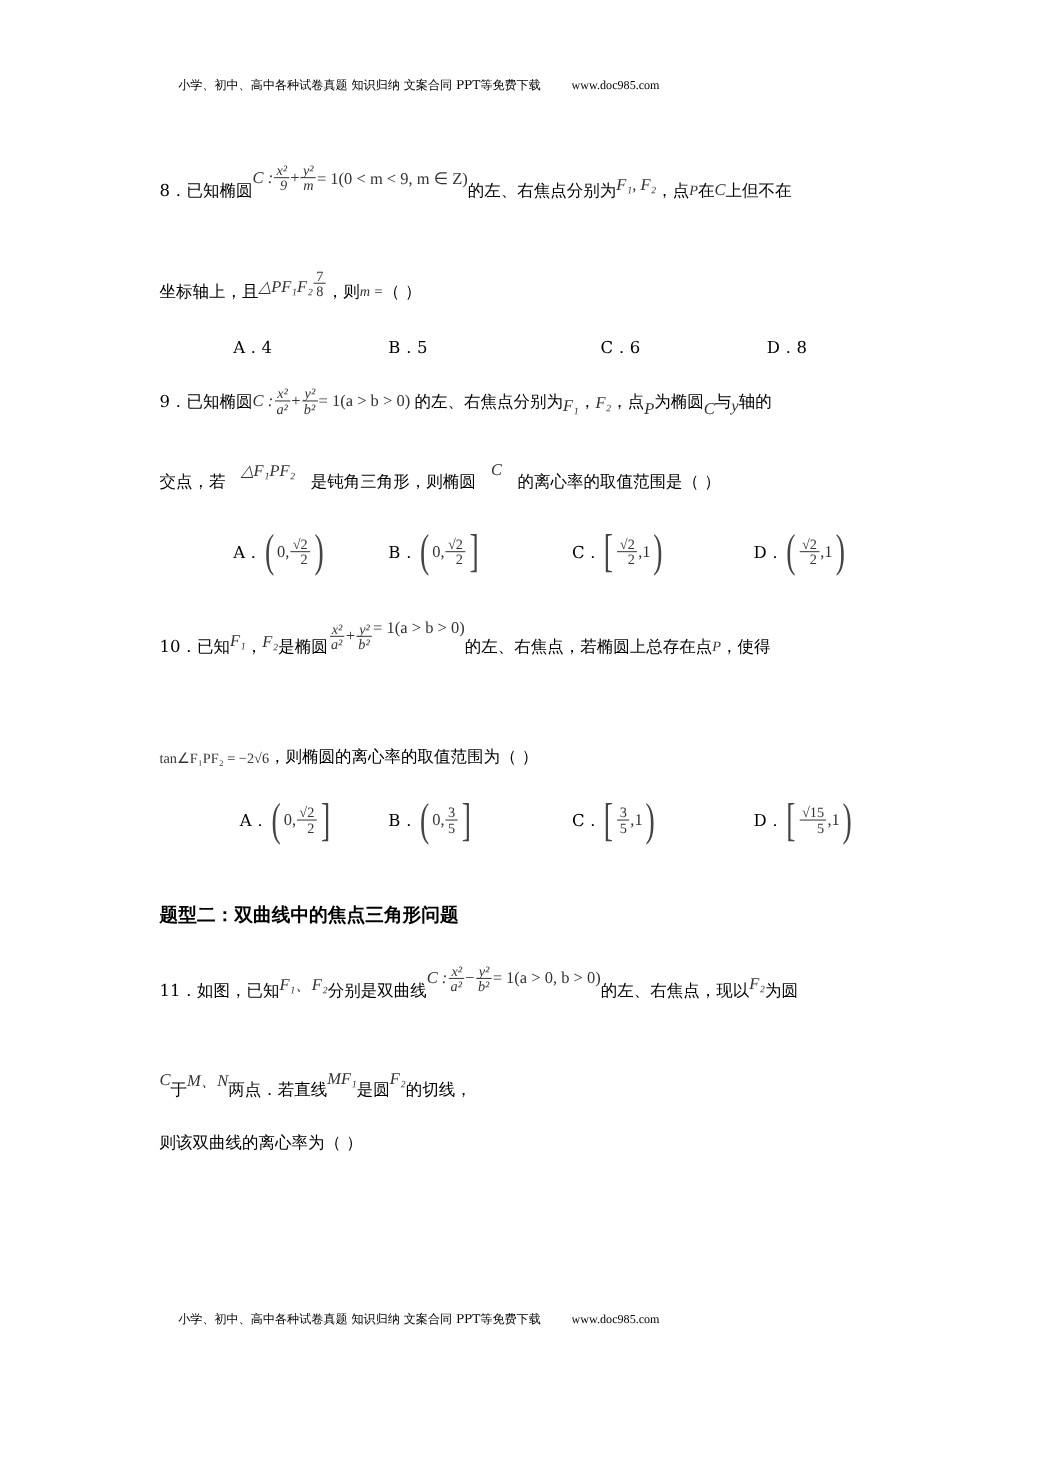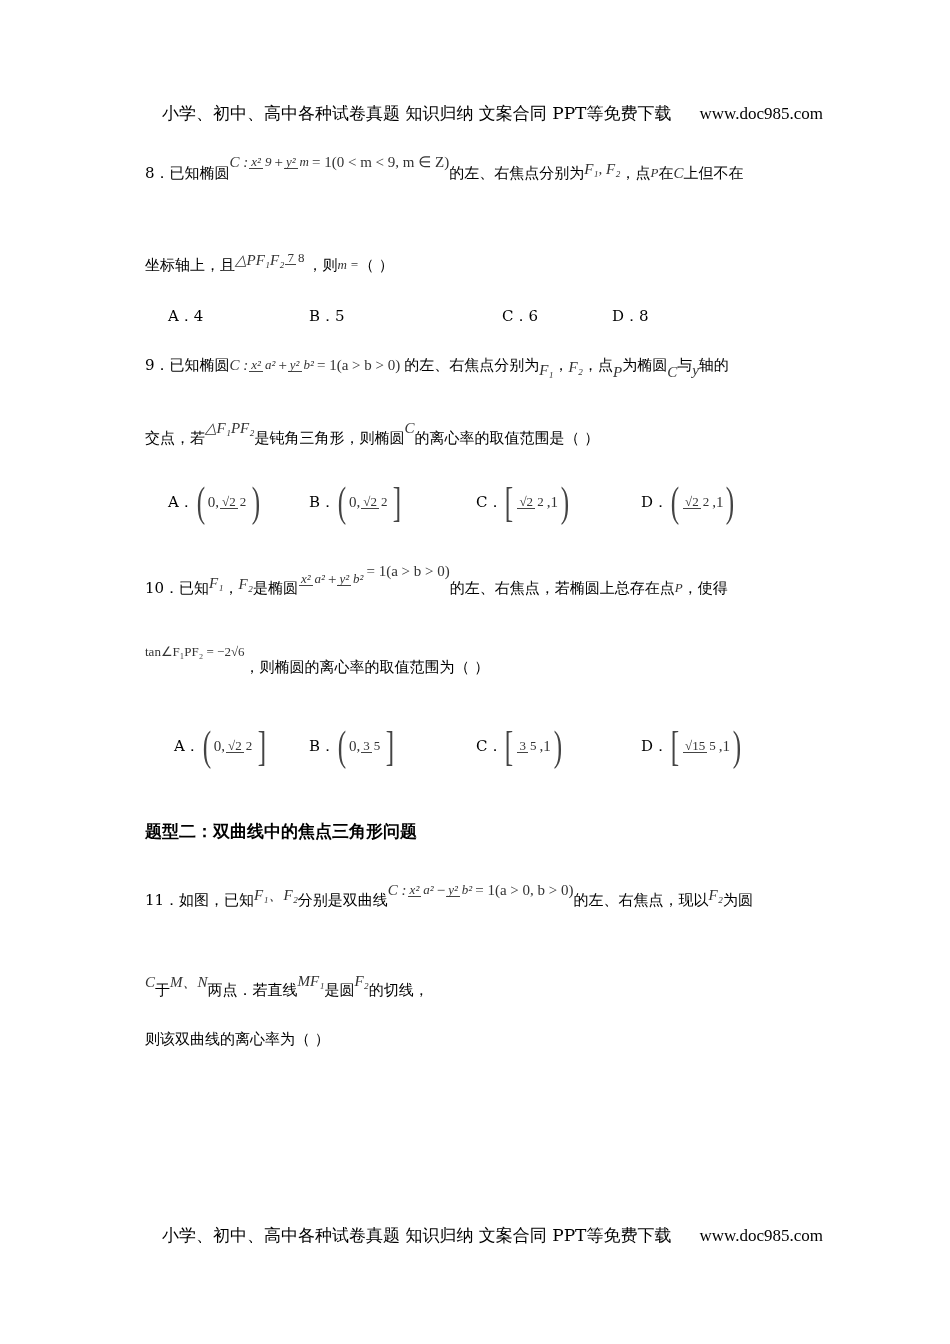--- a/index.html
+++ b/index.html
@@ -1,28 +1,28 @@
 <!DOCTYPE html>
 <html><head>
 <meta charset="utf-8">
 <style>
   html, body { margin:0; padding:0; background:#ffffff; }
   body { width:950px; height:1344px; position:relative; overflow:hidden;
          font-family:"DejaVu Serif","Liberation Serif",serif; color:#000; font-size:15px; }
   .abs { position:absolute; white-space:nowrap; }
-  .hdr { font-size:17px; letter-spacing:0px;margin-top:32px; }
+  .hdr { font-size:11px; letter-spacing:0px; }
   .hdr .url { margin-left:28px; font-family:"Liberation Serif",serif; }
   .line { font-size:15px; }
   .m { font-family:"Liberation Serif",serif; font-style:italic; color:#333; }
   .mr { font-family:"Liberation Serif",serif; color:#333; }
-  .frac { display:inline-flex; flex-direction:row; align-items:flex-end; vertical-align:middle; margin:0 1px; }
+  .frac { display:inline-flex; flex-direction:column; align-items:flex-end; vertical-align:middle; margin:0 1px; }
   .frac .n { border-bottom:1px solid #444; padding:0 2px; line-height:1.05; font-size:13px; }
   .frac .d { line-height:1.1; font-size:13px; padding:0 2px; }
   .small { font-size:13px; }
-  .opt { font-size:15px; }
+  .opt { font-size:15px;margin-left:44px; }
   .bracket { font-family:"Liberation Serif",serif; font-size:42px; color:#444; vertical-align:middle; font-weight:200; transform:scaleX(0.6); display:inline-block; }
   .interval { display:inline-flex; align-items:center; vertical-align:middle; }
   .section { font-family:Liberation Serif, serif; font-weight:bold; font-size:17px; }
   .hi { vertical-align:14px; }
 </style>
 </head>
 <body>
 
 <div class="abs hdr" style="left:162px; top:70px;">
   <span>小学、初中、高中各种试卷真题  知识归纳  文案合同  PPT等免费下载</span><span class="url">www.doc985.com</span>
@@ -60,21 +60,21 @@
       <span class="d">8</span>
     </span>
   <span>，则</span>
   <span class="m small">m =</span>
   <span>（    ）</span>
 </div>
 
 <div class="abs opt" style="left:168px; top:307px;">A．4</div>
 <div class="abs opt" style="left:309px; top:307px;text-align:center;">B．5</div>
 <div class="abs opt" style="left:502px; top:307px;">C．6</div>
-<div class="abs opt" style="left:612px; top:307px;">D．8</div>
+<div class="abs opt" style="left:653px; top:307px;">D．8</div>
 
 <div class="abs line" style="left:145px; top:340px; height:50px; display:flex; align-items:center;">
   <span>9．已知椭圆</span>
   <span style="display:inline-flex; align-items:center;">
     <span class="m">C : </span>
     <span class="frac m">
         <span class="n">x²</span>
         <span class="d">a²</span>
       </span>
     <span class="mr">+</span>
@@ -90,21 +90,21 @@
   <span class="m" style="margin-top:4px;">F₂</span>
   <span>，点</span>
   <span class="m" style="margin-top:14px;">P</span>
   <span>为椭圆</span>
   <span class="m" style="margin-top:14px;">C</span>
   <span>与</span>
   <span class="m" style="margin-top:10px;">y</span>
   <span>轴的</span>
 </div>
 
-<div class="abs line" style="left:145px; top:418px; height:40px; display:flex; align-items:center;">
+<div class="abs line" style="left:145px; top:418px; height:40px; display:flex; align-items:center;gap:14px;">
   <span>交点，若</span>
   <span class="m" style="margin-top:-20px;">△F₁PF₂</span>
   <span>是钝角三角形，则椭圆</span>
   <span class="m" style="margin-top:-20px;">C</span>
   <span>的离心率的取值范围是（    ）</span>
 </div>
 
 <div class="abs opt" style="left:168px; top:474px; display:flex; align-items:center; height:56px;">
   <span>A．</span>
   <span class="interval">
@@ -170,21 +170,21 @@
         <span class="n">y²</span>
         <span class="d">b²</span>
       </span>
     <span class="mr" style="margin-top:-16px;">= 1(a &gt; b &gt; 0)</span>
   </span>
   <span>的左、右焦点，若椭圆上总存在点</span>
   <span class="m small">P</span>
   <span>，使得</span>
 </div>
 
-<div class="abs line" style="left:145px; top:658px; height:40px; display:flex; align-items:flex-start;">
+<div class="abs line" style="left:145px; top:658px; height:40px; display:flex; align-items:flex-end;">
   <span class="mr small" style="margin-top:-14px;">tan∠F₁PF₂ = −2√6</span>
   <span>，则椭圆的离心率的取值范围为（    ）</span>
 </div>
 
 <div class="abs opt" style="left:174px; top:718px; display:flex; align-items:center; height:56px;">
   <span>A．</span>
   <span class="interval">
     <span class="bracket">(</span>
     <span class="mr">0,</span>
     <span class="frac mr">

